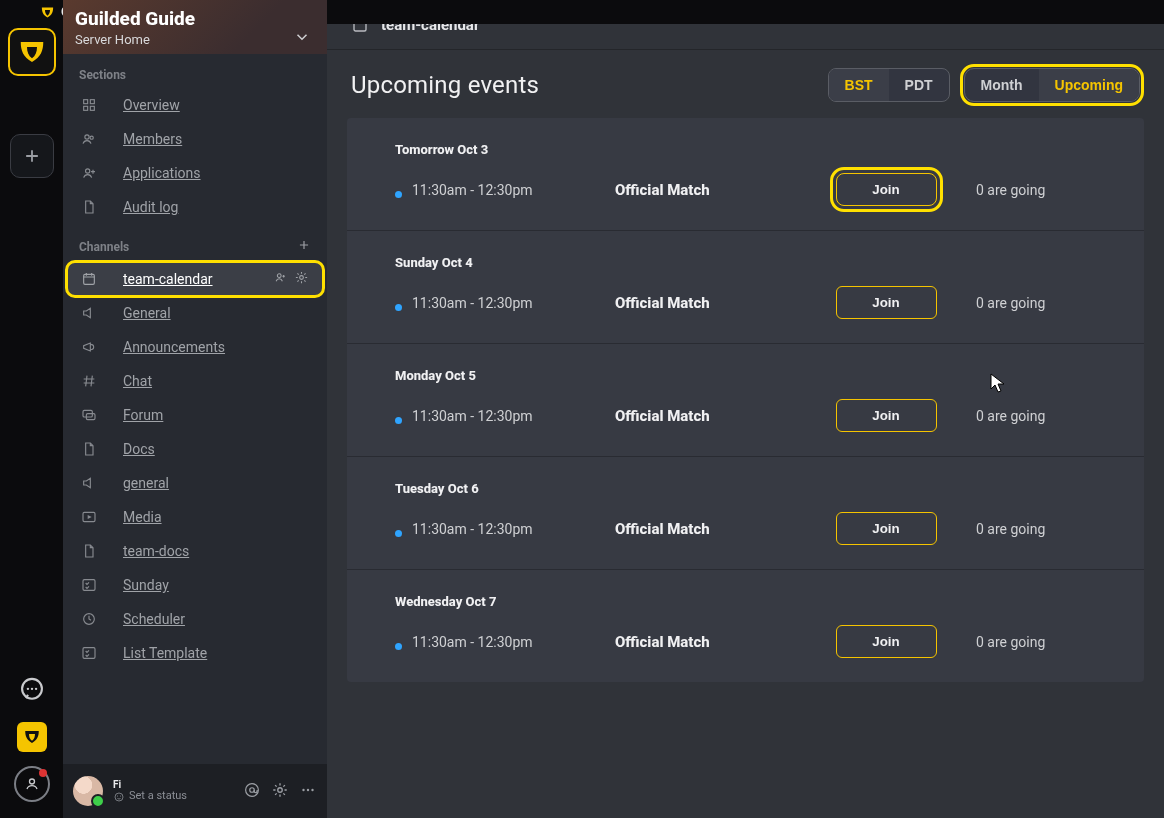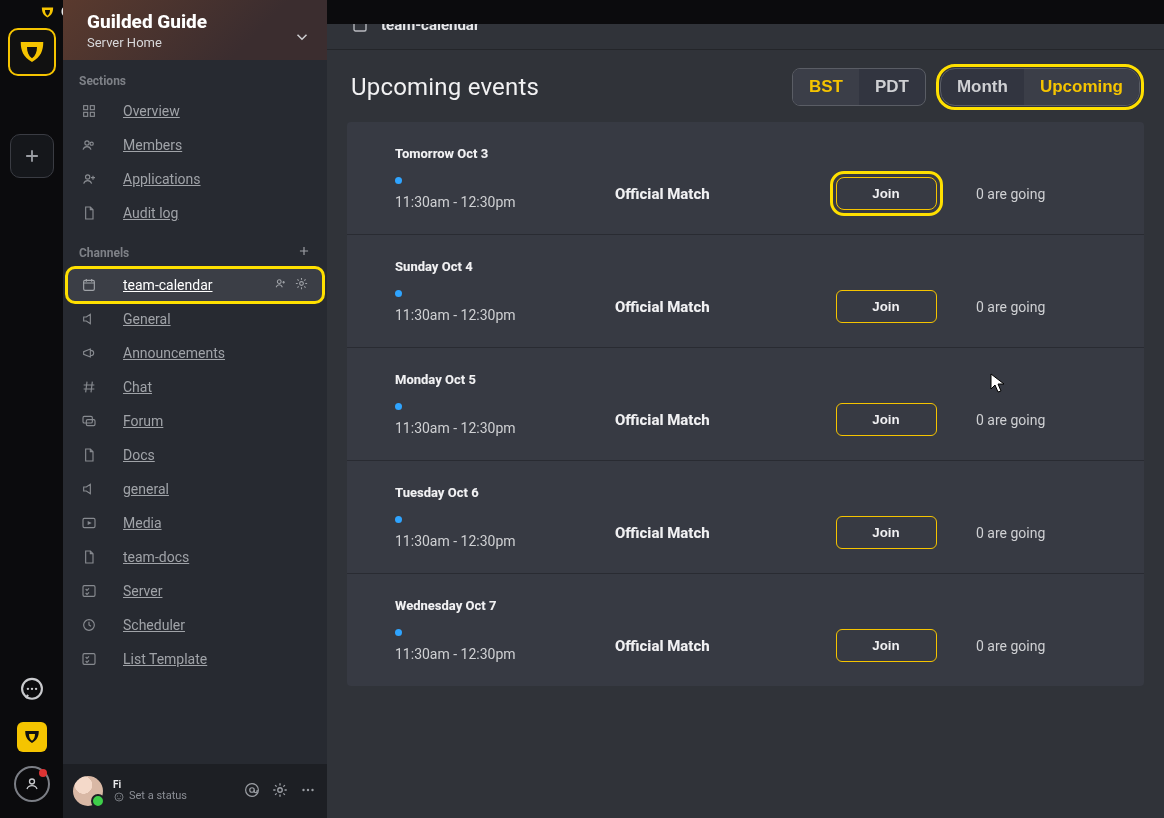--- a/index.html
+++ b/index.html
@@ -30,21 +30,21 @@
   .server-tile{width:48px;height:48px;border-radius:10px;background:#111;display:flex;align-items:center;justify-content:center;border:2px solid var(--accent);}
   .server-tile svg{width:30px;height:30px;}
   .add-tile{width:44px;height:44px;border-radius:10px;background:#15171b;border:1px solid #3a3c43;display:flex;align-items:center;justify-content:center;margin-top:48px;color:#9a9da3;font-size:22px;}
   .rail-bottom{display:flex;flex-direction:column;align-items:center;gap:14px;padding-bottom:16px;}
   .rail-icon{width:36px;height:36px;border-radius:8px;display:flex;align-items:center;justify-content:center;color:#c9cacd;}
   .rail-icon.gold{background:var(--accent);color:#111;}
   .rail-icon.circ{border:2px solid #7b7e85;border-radius:50%;position:relative;}
   .rail-icon .dot{position:absolute;top:1px;right:1px;width:8px;height:8px;border-radius:50%;background:#d33;}
   
   .sidebar{width:264px;background:var(--bg-2);display:flex;flex-direction:column;}
-  .srv-header{height:60px;background:linear-gradient(135deg,#5a3a2e, #3b2d2f 70%);padding:14px 24px;position:relative;display:flex;align-items:center;}
+  .srv-header{height:54px;background:linear-gradient(135deg,#5a3a2e, #3b2d2f 70%);padding:14px 12px;position:relative;display:flex;align-items:center;}
   .srv-header .title{font-size:19px;font-weight:800;color:#fff;}
   .srv-header .sub{font-size:13px;color:#d8d8da;margin-top:2px;}
   .srv-header .chev{position:absolute;right:16px;top:28px;color:#cfcfd2;}
   .section-label{font-size:12px;font-weight:700;color:var(--text-dim);padding:14px 16px 6px;display:flex;align-items:center;justify-content:space-between;}
   .section-label .plus{font-size:15px;color:#9ea0a6;}
   .nav-item{height:34px;display:flex;align-items:center;gap:26px;padding:0 14px;color:var(--text-muted);cursor:pointer;border-radius:4px;margin:0 4px;text-decoration:underline;}
   .nav-item .nicon{width:16px;height:16px;flex:0 0 16px;opacity:0.8;}
   .nav-item.active{background:#3b3e46;color:#fff;}
   .nav-item.active .nicon{opacity:1;}
   .nav-item.highlight{outline:3px solid var(--highlight);outline-offset:-1px;border-radius:8px;}
@@ -60,29 +60,29 @@
   .ubtns span{cursor:pointer;}
   
   .main{flex:1;background:var(--panel);display:flex;flex-direction:column;padding:0;}
   .chan-head{height:50px;display:flex;align-items:center;gap:12px;padding:0 24px;border-bottom:1px solid rgba(0,0,0,0.25);}
   .chan-head .cicon{width:18px;height:18px;color:#b9bbc0;}
   .chan-head .cname{font-size:15px;font-weight:700;color:#e7e8ea;}
   .top-row{display:flex;align-items:center;justify-content:space-between;padding:18px 24px 10px;}
   .page-title{font-size:24px;font-weight:400;color:#f1f1f2; letter-spacing:0.2px;}
   .controls{display:flex;gap:14px;align-items:center;}
   .seg{display:flex;border:1px solid #5a5d65;border-radius:8px;overflow:hidden;background:#323540;}
-  .seg button{background:transparent;border:none;color:#cfd0d3;padding:8px 16px;font-weight:700;font-size:17px;cursor:pointer;}
+  .seg button{background:transparent;border:none;color:#cfd0d3;padding:8px 16px;font-weight:700;font-size:14px;cursor:pointer;}
   .seg button.on{background:#3b3e48;color:var(--accent);}
-  .seg.hl{outline:3px solid var(--highlight);outline-offset:1px;border-radius:15px;}
+  .seg.hl{outline:3px solid var(--highlight);outline-offset:1px;border-radius:10px;}
   
   .events{margin:6px 20px 20px;background:#373a43;border-radius:4px;}
   .evt{padding:24px 48px;border-bottom:1px solid rgba(0,0,0,0.25);display:grid;grid-template-columns:200px 1fr 140px 120px;align-items:center;column-gap:20px;row-gap:16px;}
   .evt:last-child{border-bottom:none;}
   .evt .datelab{grid-column:1 / -1;font-size:13px;font-weight:800;color:#f0f0f2;}
-  .evt .time{display:flex;align-items:flex-start;gap:10px;color:#cfd0d3;flex-direction:column;}
+  .evt .time{display:flex;align-items:flex-end;gap:10px;color:#cfd0d3;}
   .evt .time .dot{width:7px;height:7px;border-radius:50%;background:var(--blue);}
   .evt .ename{font-weight:800;color:#f0f0f2;font-size:15px;}
   .joinbtn{border:1.5px solid var(--accent);background:transparent;color:#f0f0f2;font-weight:800;padding:8px 0;width:101px;border-radius:6px;cursor:pointer;justify-self:center;}
   .joinbtn.hl{outline:3px solid var(--highlight);outline-offset:3px;border-radius:8px;}
   .going{color:#cfd0d3;}
   .cursor{position:absolute;left:990px;top:373px;z-index:50;}
   .cursor svg{width:16px;height:20px;}
   
 </style>
 </head>
@@ -262,21 +262,21 @@
             <path d="M7 3h7l4 4v14H7z" stroke="#a0a3a8" stroke-width="1.7" fill="none"></path>
             <path d="M14 3v4h4" stroke="#a0a3a8" stroke-width="1.7" fill="none"></path>
           </svg>
           <span>team-docs</span>
         </div>
         <div class="nav-item">
           <svg class="nicon" viewBox="0 0 24 24">
             <rect x="3" y="4" width="18" height="16" rx="2" stroke="#a0a3a8" stroke-width="1.7" fill="none"></rect>
             <path d="M7 9l2 2 3-3M7 15l2 2 3-3" stroke="#a0a3a8" stroke-width="1.7" fill="none"></path>
           </svg>
-          <span>Server</span>
+          <span>Sunday</span>
         </div>
         <div class="nav-item">
           <svg class="nicon" viewBox="0 0 24 24">
             <circle cx="12" cy="12" r="8" stroke="#a0a3a8" stroke-width="1.7" fill="none"></circle>
             <path d="M12 7v5l3 2" stroke="#a0a3a8" stroke-width="1.7" fill="none"></path>
           </svg>
           <span>Scheduler</span>
         </div>
         <div class="nav-item">
           <svg class="nicon" viewBox="0 0 24 24">

